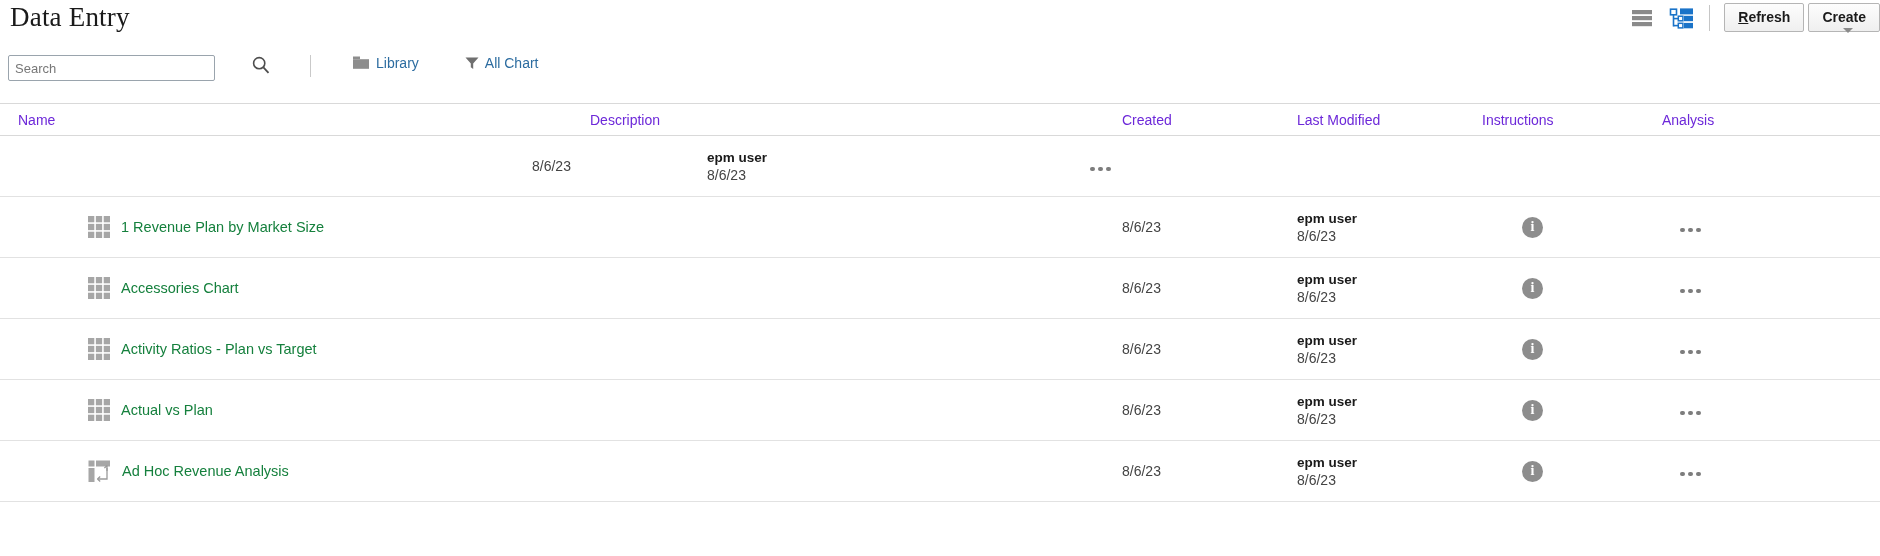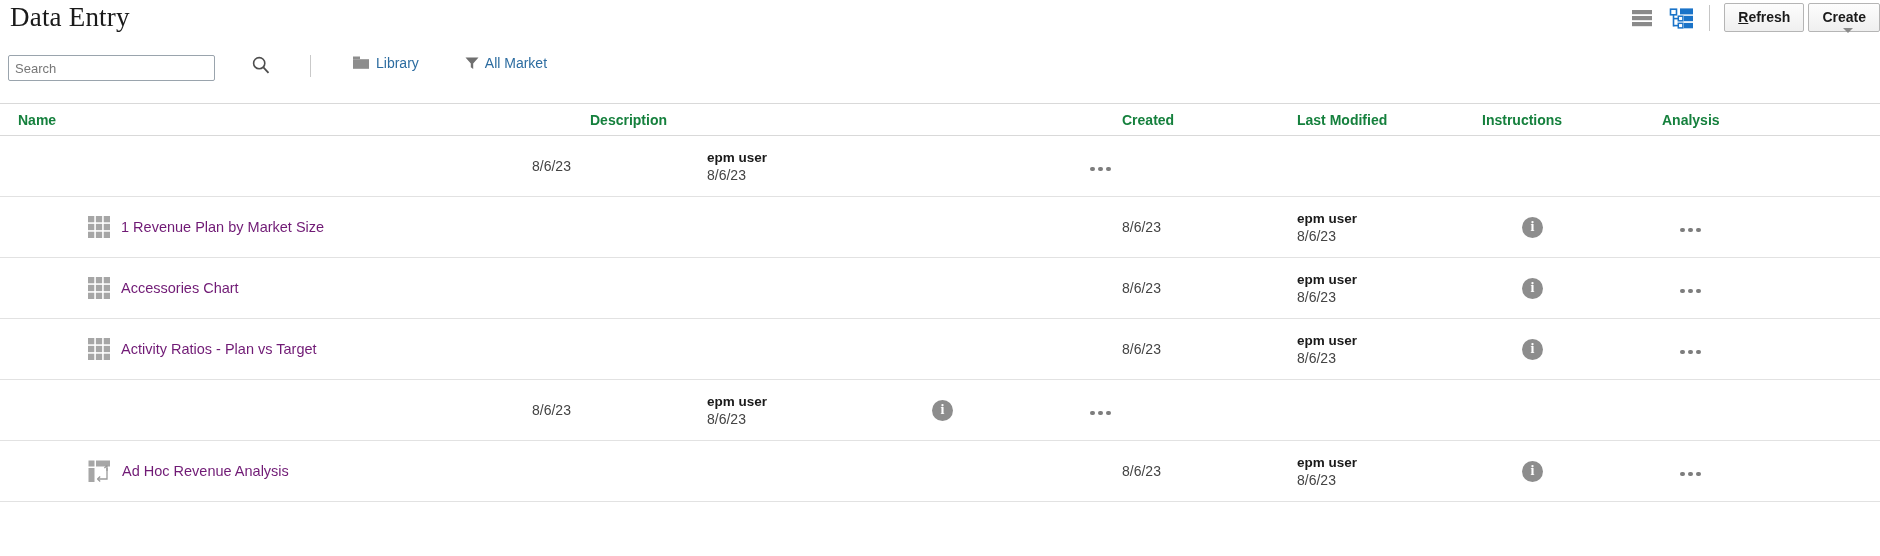--- a/index.html
+++ b/index.html
@@ -168,22 +168,22 @@
 
   .c-name { width: 590px; padding-left: 18px; box-sizing: border-box; display: flex; align-items: center; }
   .c-desc { width: 532px; box-sizing: border-box; }
   .c-created { width: 175px; box-sizing: border-box; }
   .c-mod { width: 185px; box-sizing: border-box; }
   .c-instr { width: 180px; box-sizing: border-box; }
   .c-actions { width: 200px; box-sizing: border-box; }
 
   .row.header .cell {
     font-size: 14px;
-    font-weight: bold;
-    color: #15803d;
+    font-weight: normal;
+    color: #6d28d9;
   }
   .row.header .c-name { padding-left: 18px; }
   .row.header .c-desc { padding-left: 0px; }
 
   .nm-indent-folder { padding-left: 32px; }
   .nm-indent-item { padding-left: 88px; }
 
   .twisty {
     width: 0; height: 0;
     border-left: 9px solid #4a4a4a;
@@ -196,21 +196,21 @@
   .folder-name {
     font-size: 14px;
     font-weight: bold;
     color: #1a1a1a;
     margin-left: 10px;
     white-space: nowrap;
   }
 
   .item-link {
     font-size: 14.5px;
-    color: #701a75;
+    color: #15803d;
     text-decoration: none;
     margin-left: 11px;
     white-space: nowrap;
     cursor: pointer;
   }
 
   .cell-text { font-size: 14px; color: #444; }
   .mod-user { font-size: 13.5px; font-weight: bold; color: #1a1a1a; line-height: 17px; }
   .mod-date { font-size: 14px; color: #444; line-height: 18px; }
 
@@ -308,21 +308,21 @@
     </span>
     <span class="lbl">Library</span>
   </a>
 
   <a class="tb-link">
     <span>
       <svg width="16" height="16" viewBox="0 0 16 16" style="display:block">
         <path d="M1.5 2.5 H14.5 L9.2 8.4 V14 L6.8 12.2 V8.4 Z" fill="#6f6f6f"></path>
       </svg>
     </span>
-    <span class="lbl">All Market</span>
+    <span class="lbl">All Chart</span>
   </a>
 </div>
 
 <div class="table">
 
   <div class="row header">
     <div class="cell c-name">Name</div>
     <div class="cell c-desc">Description</div>
     <div class="cell c-created">Created</div>
     <div class="cell c-mod">Last Modified</div>
@@ -441,20 +441,36 @@
             <span class="info-icon">i</span>
           </div>
         </div>
         <div class="cell c-actions"><span class="dots">
             <i></i>
             <i></i>
             <i></i>
           </span></div>
       </div>
       <div class="row data">
+        <div class="cell c-name nm-indent-item">
+          <span>
+            <svg width="22" height="22" viewBox="0 0 21 21" style="display:block">
+              <rect x="0" y="0" width="6" height="6" fill="#a6a6a6"></rect>
+              <rect x="7.5" y="0" width="6" height="6" fill="#a6a6a6"></rect>
+              <rect x="15" y="0" width="6" height="6" fill="#a6a6a6"></rect>
+              <rect x="0" y="7.5" width="6" height="6" fill="#a6a6a6"></rect>
+              <rect x="7.5" y="7.5" width="6" height="6" fill="#a6a6a6"></rect>
+              <rect x="15" y="7.5" width="6" height="6" fill="#a6a6a6"></rect>
+              <rect x="0" y="15" width="6" height="6" fill="#a6a6a6"></rect>
+              <rect x="7.5" y="15" width="6" height="6" fill="#a6a6a6"></rect>
+              <rect x="15" y="15" width="6" height="6" fill="#a6a6a6"></rect>
+            </svg>
+          </span>
+          <a class="item-link">Actual vs Plan</a>
+        </div>
         <div class="cell c-desc cell-text"></div>
         <div class="cell c-created cell-text">8/6/23</div>
         <div class="cell c-mod">
           <div class="mod-user">epm user</div>
           <div class="mod-date">8/6/23</div>
         </div>
         <div class="cell c-instr">
           <div class="instr-wrap">
             <span class="info-icon">i</span>
           </div>

